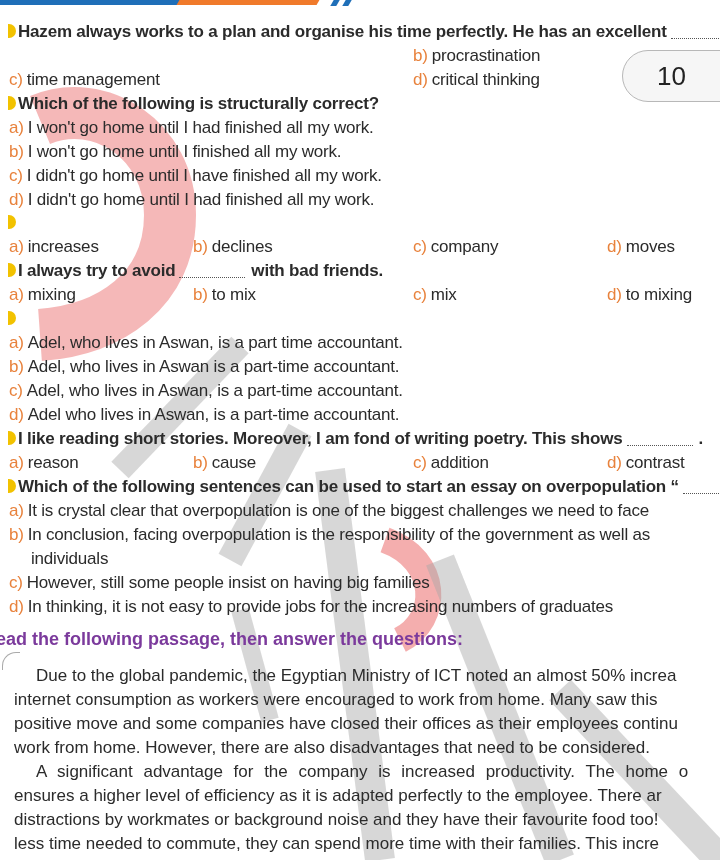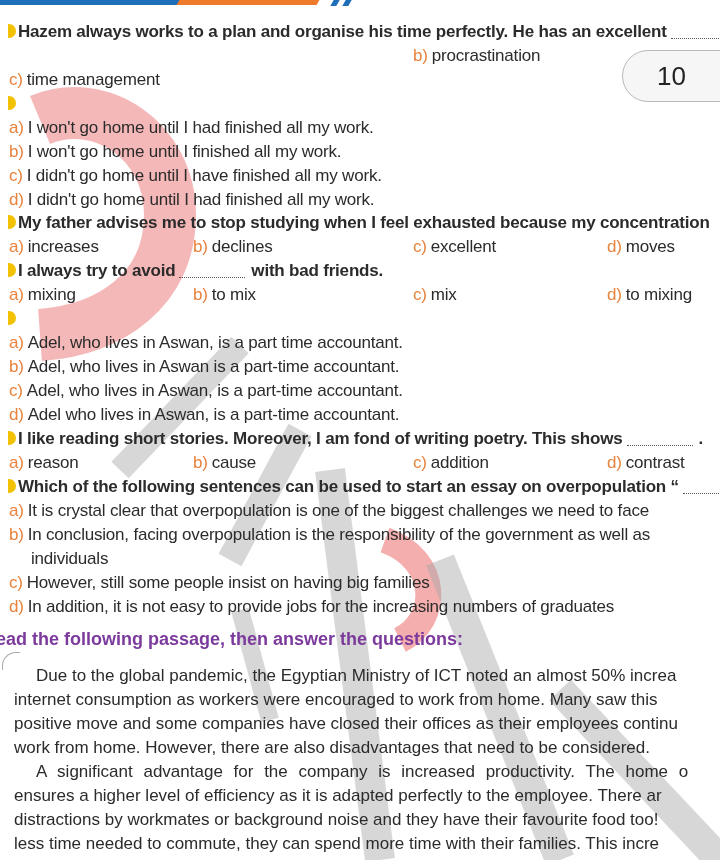--- a/index.html
+++ b/index.html
@@ -56,49 +56,50 @@
 <div class="content">
 
   <div class="line q" style="top:20px">
     <span class="bullet"></span><span>Hazem always works to a plan and organise his time perfectly. He has an excellent</span><span class="blank" style="width:60px"></span>
   </div>
   <div class="line" style="top:44px;width:720px">
     <span class="opt" style="left:413px"><span class="letter">b)</span><span>procrastination</span></span>
   </div>
   <div class="line" style="top:68px;width:720px">
     <span class="opt" style="left:9px"><span class="letter">c)</span><span>time management</span></span>
+    <span class="opt" style="left:413px"><span class="letter">d)</span><span>critical thinking</span></span>
   </div>
 
   <div class="badge">
       <span>10</span>
     </div>
 
   <div class="line q" style="top:92px">
-    <span class="bullet"></span>
+    <span class="bullet"></span><span>Which of the following is structurally correct?</span>
   </div>
   <div class="line" style="top:116px">
       <span class="opt" style="left:9px"><span class="letter">a)</span><span>I won't go home until I had finished all my work.</span></span>
     </div>
   <div class="line" style="top:140px">
       <span class="opt" style="left:9px"><span class="letter">b)</span><span>I won't go home until I finished all my work.</span></span>
     </div>
   <div class="line" style="top:164px">
       <span class="opt" style="left:9px"><span class="letter">c)</span><span>I didn't go home until I have finished all my work.</span></span>
     </div>
   <div class="line" style="top:188px">
       <span class="opt" style="left:9px"><span class="letter">d)</span><span>I didn't go home until I had finished all my work.</span></span>
     </div>
 
   <div class="line q" style="top:211px">
-    <span class="bullet"></span><span>My father advises me to stop studying when I feel exhausted because my concentration</span>
+    <span class="bullet"></span>
   </div>
   <div class="line" style="top:235px;width:683px">
     <span class="opt" style="left:9px"><span class="letter">a)</span><span>increases</span></span>
     <span class="opt" style="left:193px"><span class="letter">b)</span><span>declines</span></span>
-    <span class="opt" style="left:413px"><span class="letter">c)</span><span>excellent</span></span>
+    <span class="opt" style="left:413px"><span class="letter">c)</span><span>company</span></span>
     <span class="opt" style="left:607px"><span class="letter">d)</span><span>moves</span></span>
   </div>
 
   <div class="line q" style="top:259px">
     <span class="bullet"></span><span>I always try to avoid</span><span class="blank" style="width:66px;margin-right:6px"></span><span>with bad friends.</span>
   </div>
   <div class="line" style="top:283px;width:720px">
     <span class="opt" style="left:9px"><span class="letter">a)</span><span>mixing</span></span>
     <span class="opt" style="left:193px"><span class="letter">b)</span><span>to mix</span></span>
     <span class="opt" style="left:413px"><span class="letter">c)</span><span>mix</span></span>
@@ -140,21 +141,21 @@
   <div class="line" style="top:523px">
       <span class="opt" style="left:9px"><span class="letter">b)</span><span>In conclusion, facing overpopulation is the responsibility of the government as well as</span></span>
     </div>
   <div class="line" style="top:547px">
       <span class="opt" style="left:31px">individuals</span>
     </div>
   <div class="line" style="top:571px">
       <span class="opt" style="left:9px"><span class="letter">c)</span><span>However, still some people insist on having big families</span></span>
     </div>
   <div class="line" style="top:595px">
-      <span class="opt" style="left:9px"><span class="letter">d)</span><span>In addition, it is not easy to provide jobs for the increasing numbers of graduates</span></span>
+      <span class="opt" style="left:9px"><span class="letter">d)</span><span>In thinking, it is not easy to provide jobs for the increasing numbers of graduates</span></span>
     </div>
 
   <div class="section-title">ead the following passage, then answer the questions:</div>
 
   <div class="passage-corner"></div>
   <div class="passage">
     <div class="pl indent">Due to the global pandemic, the Egyptian Ministry of ICT noted an almost 50% increa</div>
     <div class="pl">internet consumption as workers were encouraged to work from home. Many saw this</div>
     <div class="pl">positive move and some companies have closed their offices as their employees continu</div>
     <div class="pl">work from home. However, there are also disadvantages that need to be considered.</div>

